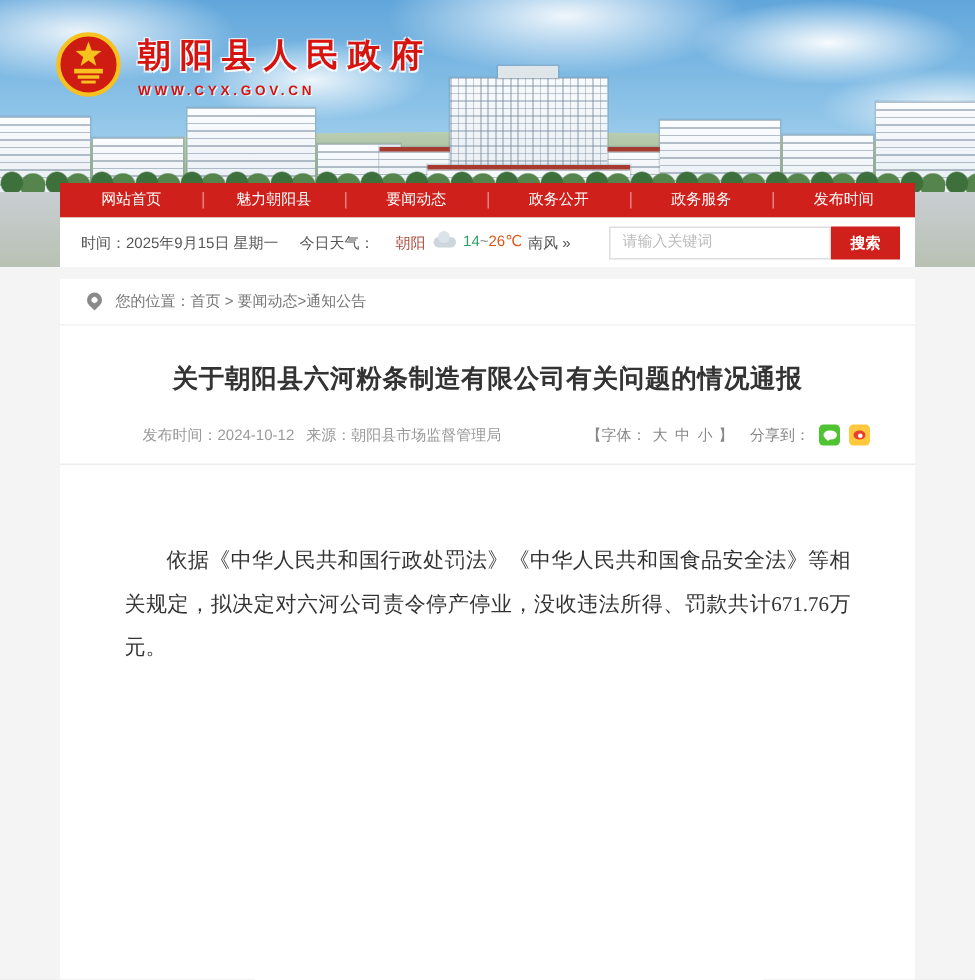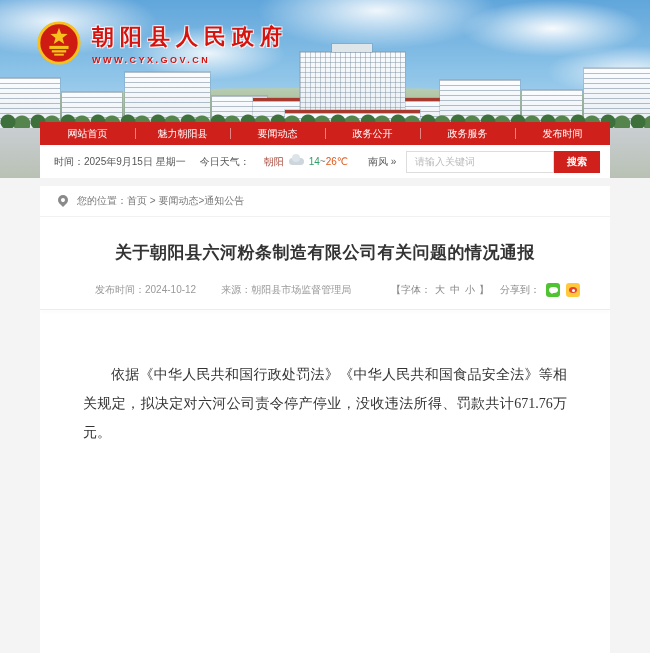--- a/index.html
+++ b/index.html
@@ -48,36 +48,36 @@
   .infobar { position:absolute; top:145px; left:40px; right:40px; height:33px; background:#fff; z-index:3;
     display:flex; align-items:center; padding:0 10px 0 14px; font-size:10px; color:#555; }
   .infobar .lbl { color:#555; }
   .infobar .gap { width:14px; }
   .w-city { color:#a94b3e; margin-right:4px; }
   .cloud-ic { display:inline-block; width:15px; height:7px; background:#ccd6dc; border-radius:7px; position:relative; margin:0 5px 0 1px; vertical-align:middle; }
   .cloud-ic::before { content:""; position:absolute; width:8px; height:8px; background:#dde4e9; border-radius:50%; top:-4px; left:3px; }
   .t-low { color:#2f9e68; }
   .t-sep { color:#888; }
   .t-high { color:#e05517; }
-  .w-wind { color:#555; margin-left:20px; }
+  .w-wind { color:#555; margin-left:4px; }
   .searchbox { margin-left:auto; display:flex; align-items:flex-start; }
   .search-input { width:148px; height:22px; border:1px solid #ddd; font-size:10px; padding:0 8px; color:#333; outline:none; }
   .search-input::placeholder { color:#bbb; }
   .search-btn { height:22px; width:46px; border:none; background:#d0201b; color:#fff; font-size:10px; font-weight:bold; cursor:pointer; }
 
   
   .main-card { position:absolute; top:186px; left:40px; width:570px; height:467px; background:#fff; overflow:hidden; }
   .breadcrumb { height:31px; display:flex; align-items:center; padding-left:18px; border-bottom:1px solid #f1f1f1; font-size:10px; color:#777; }
   .pin { width:10px; height:10px; background:#8a8a8a; border-radius:50% 50% 50% 0; transform:rotate(-45deg); position:relative; margin-right:9px; margin-top:-3px; }
   .pin::after { content:""; position:absolute; width:4px; height:4px; background:#fff; border-radius:50%; top:3px; left:3px; }
   .bc-path { cursor:pointer; }
 
   .art-title { margin-top:24px; text-align:center; font-size:17px; font-weight:bold; color:#333; letter-spacing:.5px; }
   .meta { margin-top:19px; display:flex; align-items:center; font-size:10px; color:#999; padding:0 30px 0 55px; }
-  .meta .m-src { margin-left:25px; }
+  .meta .m-src { margin-left:8px; }
   .meta-right { margin-left:auto; display:flex; align-items:center; gap:3px; color:#888; }
   .fsz { cursor:pointer; padding:0 1px; }
   .share-lbl { margin-left:8px; }
   .sh-ic { width:14px; height:14px; border-radius:3px; display:inline-block; position:relative; cursor:pointer; margin-left:3px; vertical-align:middle; }
   .wechat { background:#4fc331; }
   .wechat::before { content:""; position:absolute; left:2.5px; top:3.5px; width:9px; height:6.5px; background:#fff; border-radius:50%; }
   .wechat::after { content:""; position:absolute; left:4px; bottom:1.5px; width:0; height:0; border:2.5px solid transparent; border-top-color:#fff; }
   .weibo { background:#ffc83d; }
   .weibo::before { content:""; position:absolute; left:3px; top:4px; width:8px; height:6px; border-radius:50%; background:#e8402a; }
   .weibo::after { content:""; position:absolute; left:5.5px; top:5.5px; width:3px; height:3px; border-radius:50%; background:#fff; }

